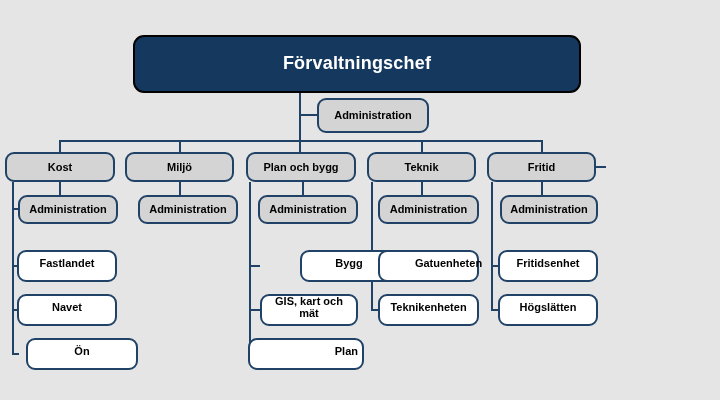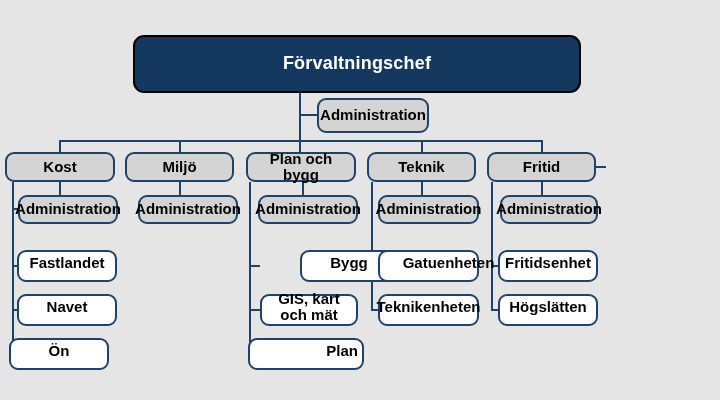--- a/index.html
+++ b/index.html
@@ -4,21 +4,21 @@
 <style>
   html,body{margin:0;padding:0;background:#ffffff;}
   .canvas{
     position:relative;width:720px;height:400px;background:#e5e5e5;overflow:hidden;
     font-family:"Liberation Sans",sans-serif;
   }
   .box{
     position:absolute;box-sizing:border-box;
     border:2px solid #1F4266;border-radius:9px;
     display:flex;align-items:center;justify-content:center;
-    font-weight:bold;color:#000;font-size:15px;line-height:1.1;
+    font-weight:bold;color:#000;font-size:11px;line-height:1.1;
     text-align:center;padding:2px 4px;
   }
   .gray{background:#D4D4D4;}
   .white{background:#ffffff;padding-bottom:8px;}
   .root{
     background:#15395E;border:2.5px solid #000000;color:#ffffff;
     font-size:18px;border-radius:11px;letter-spacing:0.2px;
   }
   .v{position:absolute;width:2px;background:#1F4266;}
   .h{position:absolute;height:2px;background:#1F4266;}
@@ -102,21 +102,21 @@
   <div class="box gray" style="left:500px;top:195px;width:98px;height:29px;">
     <span>Administration</span>
   </div>
 
   <div class="box white" style="left:17px;top:250px;width:100px;height:32px;">
     <span>Fastlandet</span>
   </div>
   <div class="box white" style="left:17px;top:294px;width:100px;height:32px;">
     <span>Navet</span>
   </div>
-  <div class="box white" style="left:9px;top:338px;width:100px;height:32px;">
+  <div class="box white" style="left:26px;top:338px;width:112px;height:32px;">
     <span>Ön</span>
   </div>
 
   <div class="box white" style="left:260px;top:250px;width:98px;height:32px;margin-left:40px;">
     <span>Bygg</span>
   </div>
   <div class="box white" style="left:260px;top:294px;width:98px;height:32px;">
     <span>GIS, kart och mät</span>
   </div>
   <div class="box white" style="left:248px;top:338px;width:116px;height:32px;justify-content:flex-end;">

